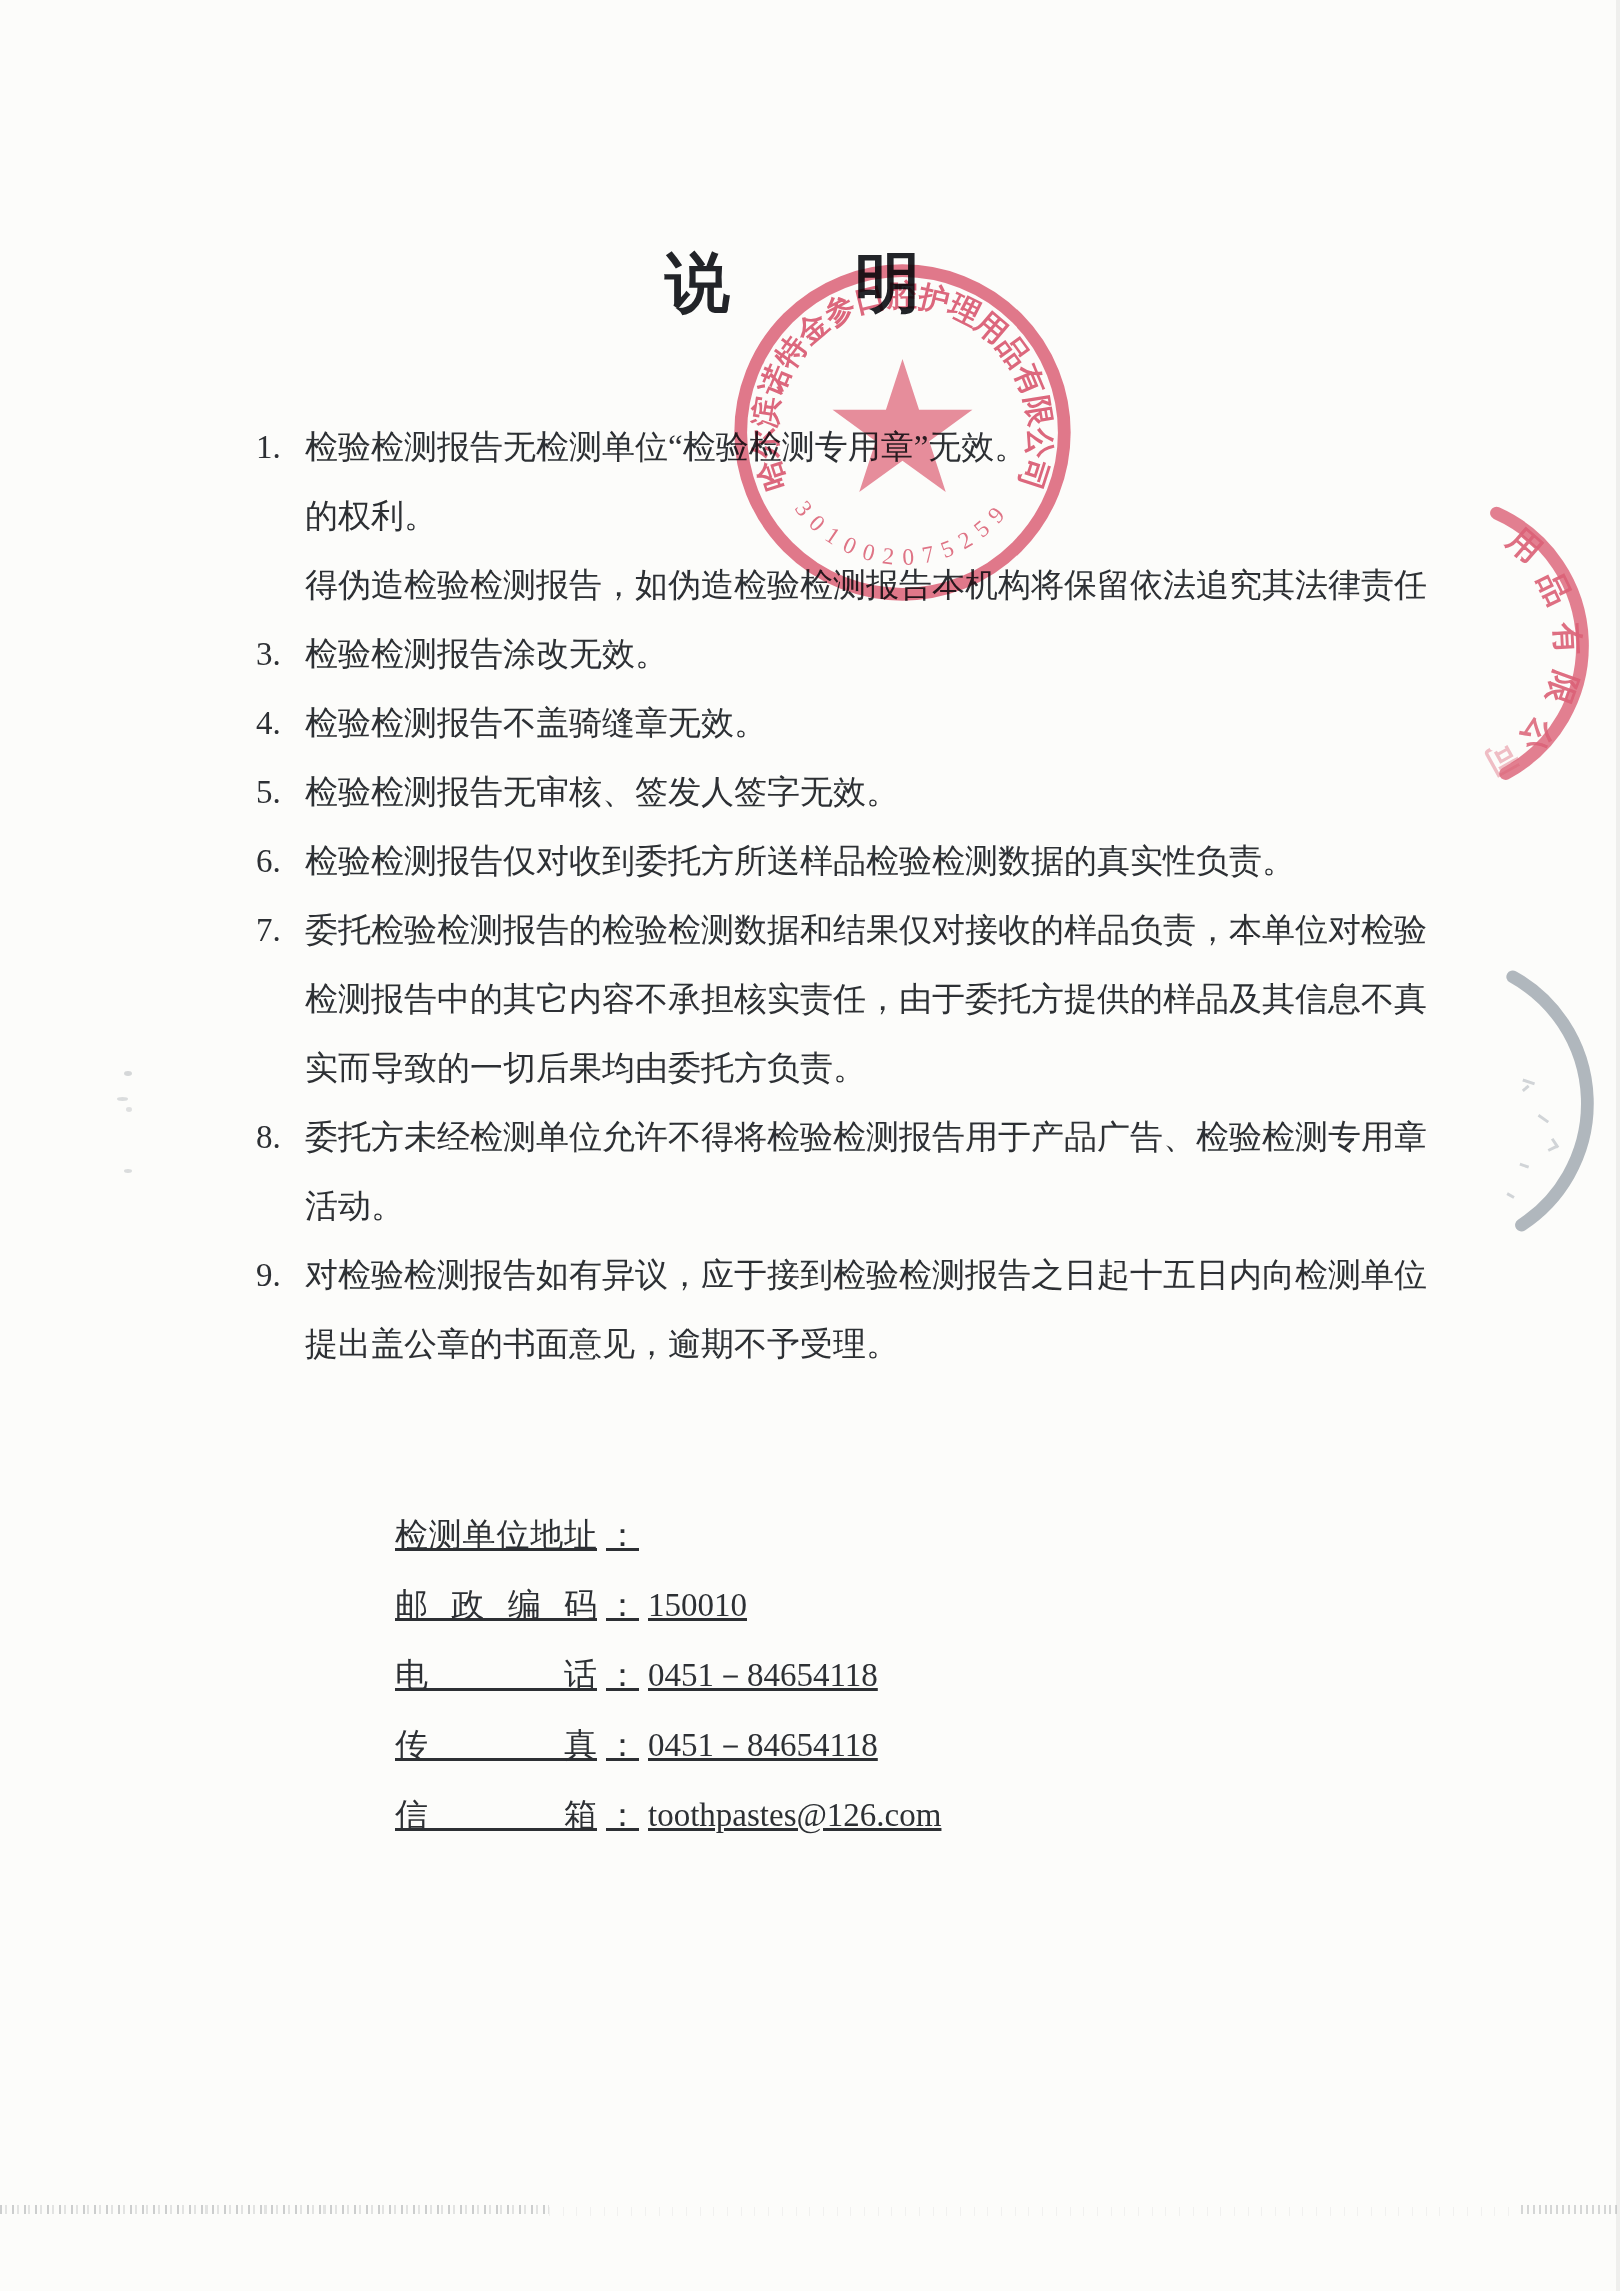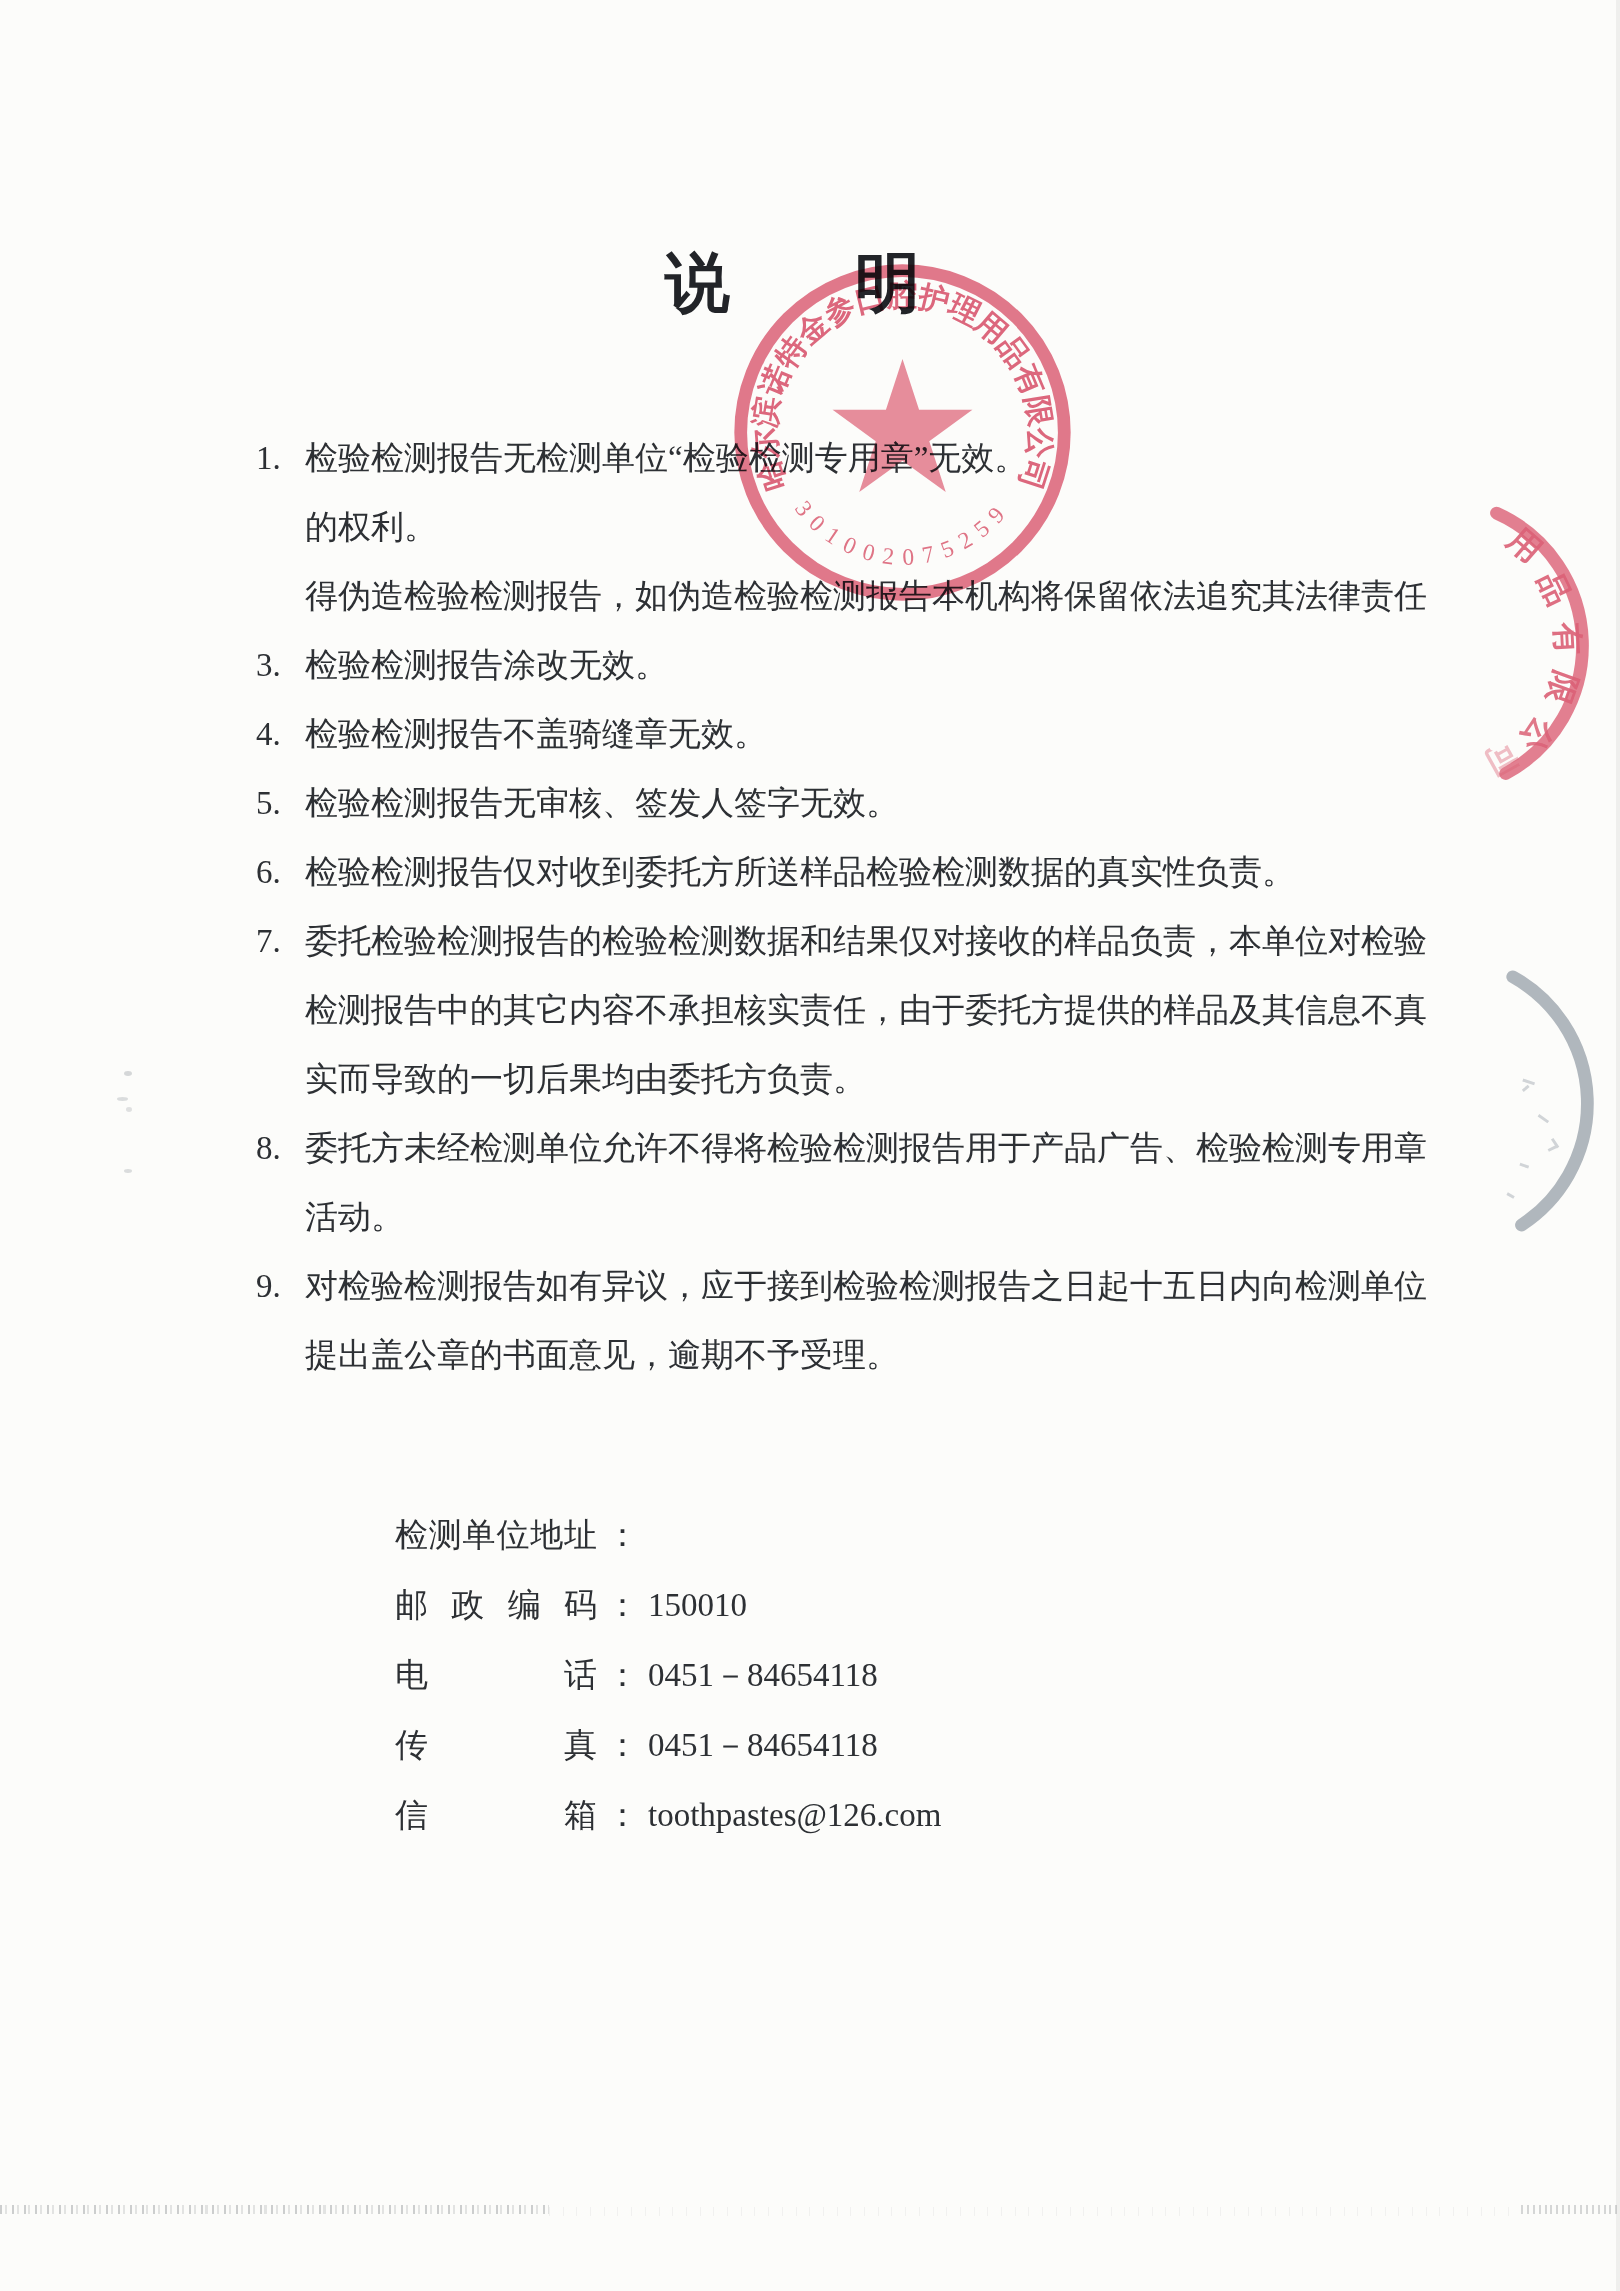--- a/index.html
+++ b/index.html
@@ -14,32 +14,32 @@
   }
   
   .title{
     position:absolute;left:665px;top:251px;
     display:flex;gap:125px;
     font-size:65px;font-weight:bold;color:#222428;
     line-height:1;
   }
   
   .notes{
-    position:absolute;left:256px;top:424px;width:1206px;
+    position:absolute;left:256px;top:413px;width:1206px;
     font-size:33px;
   }
   .note-line{height:69px;line-height:69px;white-space:nowrap;}
   .note-num{display:inline-block;width:49px;}
   .note-line.cont{padding-left:49px;}
   
   .contact{
     position:absolute;left:395px;top:1500px;
     font-size:33px;
   }
-  .c-row{height:70px;line-height:70px;display:flex;white-space:nowrap;}
+  .c-row{height:70px;line-height:70px;display:flex;white-space:nowrap;text-decoration:underline;}
   .c-label{display:inline-block;width:202px;text-align:justify;text-align-last:justify;}
   .c-colon{display:inline-block;width:51px;text-align:center;}
   
   .stamp{position:absolute;mix-blend-mode:multiply;}
   .stamp-main{left:726px;top:256px;opacity:.93;}
   .stamp-edge{left:1271px;top:479px;opacity:.9;}
   .ghost-arc{left:1276px;top:937px;opacity:.85;}
   
   .speck{position:absolute;background:#9aa0a6;border-radius:50%;}
   .noise{position:absolute;height:8.8px;filter:blur(0.4px);}

